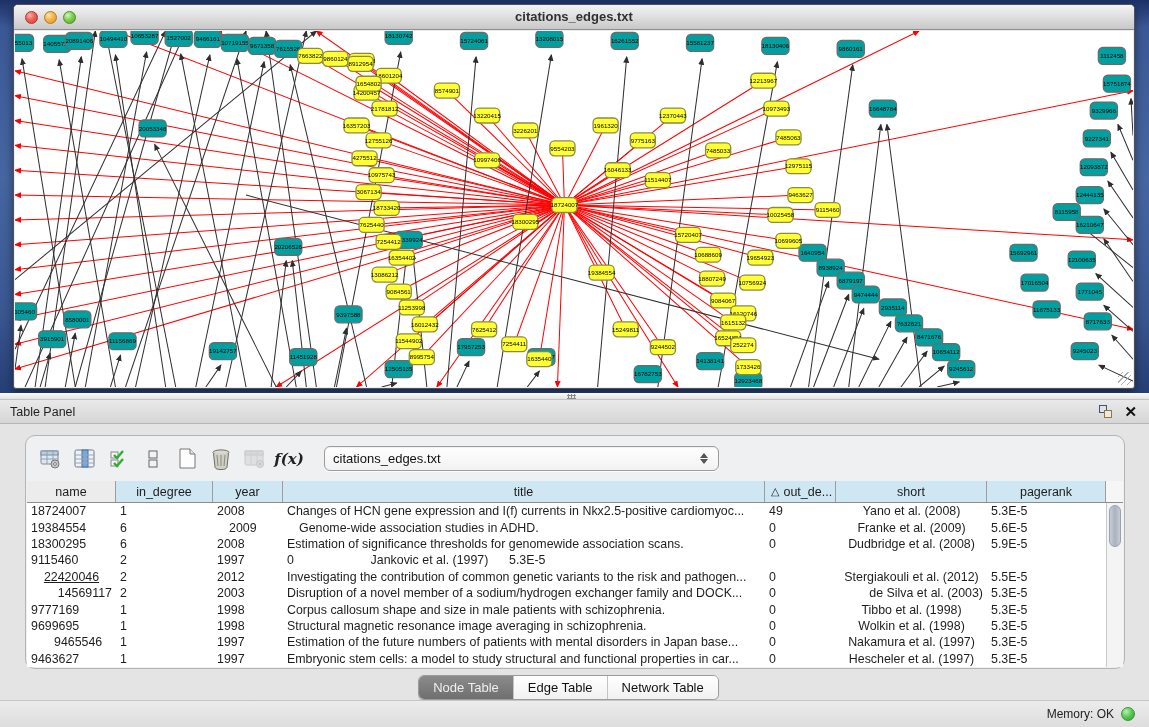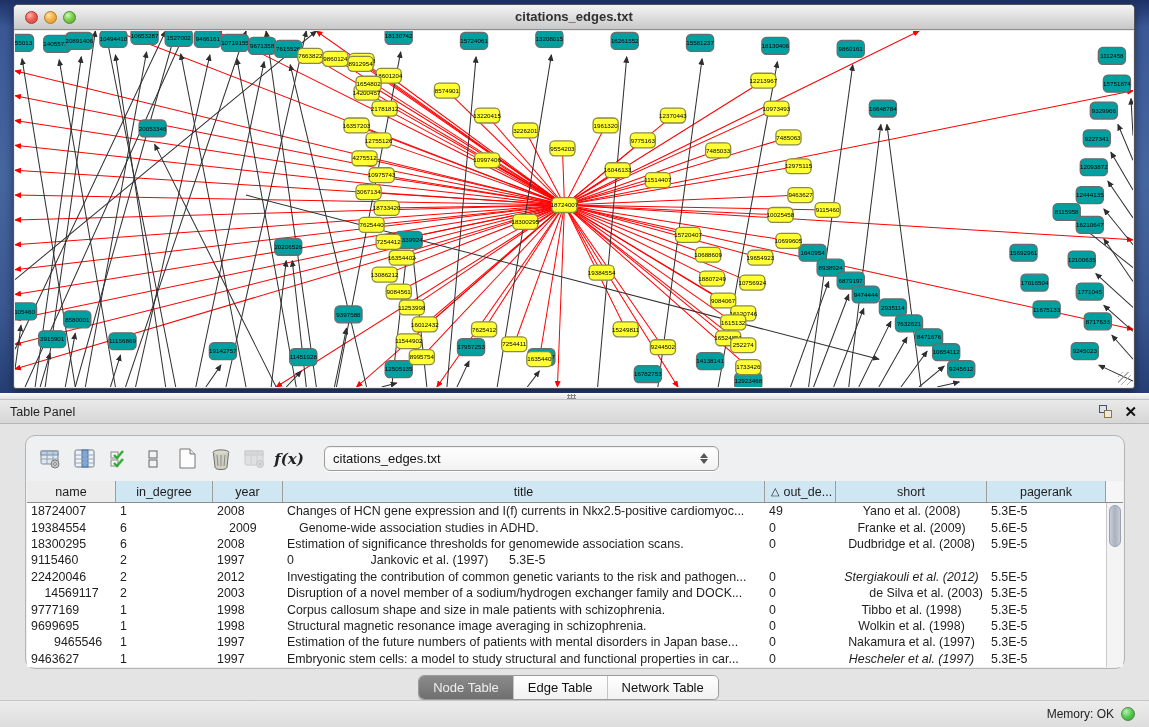--- a/index.html
+++ b/index.html
@@ -666,30 +666,30 @@
             </div>
             <div class="trow">
               <div class="tcell" style="flex: 0 0 89px; text-align: left;">9115460</div>
               <div class="tcell" style="flex: 0 0 97px; text-align: left;">2</div>
               <div class="tcell" style="flex: 0 0 70px; text-align: left;">1997</div>
               <div class="tcell" style="flex: 0 0 71px; text-align: left;">0</div>
               <div class="tcell c-center" style="flex: 0 0 151px; text-align: center;">Jankovic et al. (1997)</div>
               <div class="tcell" style="flex: 0 0 119px; text-align: left;">5.3E-5</div>
             </div>
             <div class="trow">
-              <div class="tcell" style="flex: 0 0 89px; text-align: left;">22420046</div>
+              <div class="tcell" style="flex: 0 0 89px; text-align: center; text-decoration: underline;">22420046</div>
               <div class="tcell" style="flex: 0 0 97px; text-align: left;">2</div>
               <div class="tcell" style="flex: 0 0 70px; text-align: left;">2012</div>
               <div class="tcell" style="flex: 1 1 auto; text-align: left;">Investigating the contribution of common genetic variants to the risk and pathogen...</div>
               <div class="tcell" style="flex: 0 0 71px; text-align: left;">0</div>
-              <div class="tcell c-center" style="flex: 0 0 151px; text-align: center; font-style: italic;">Stergiakouli et al. (2012)</div>
+              <div class="tcell c-center" style="flex: 0 0 151px; text-align: center;">Stergiakouli et al. (2012)</div>
               <div class="tcell" style="flex: 0 0 119px; text-align: left;">5.5E-5</div>
             </div>
             <div class="trow">
-              <div class="tcell" style="flex: 0 0 89px; text-align: center;">14569117</div>
+              <div class="tcell" style="flex: 0 0 89px; text-align: right;">14569117</div>
               <div class="tcell" style="flex: 0 0 97px; text-align: left;">2</div>
               <div class="tcell" style="flex: 0 0 70px; text-align: left;">2003</div>
               <div class="tcell" style="flex: 1 1 auto; text-align: left;">Disruption of a novel member of a sodium/hydrogen exchanger family and DOCK...</div>
               <div class="tcell" style="flex: 0 0 71px; text-align: left;">0</div>
               <div class="tcell c-center" style="flex: 0 0 151px; text-align: right;">de Silva et al. (2003)</div>
               <div class="tcell" style="flex: 0 0 119px; text-align: left;">5.3E-5</div>
             </div>
             <div class="trow">
               <div class="tcell" style="flex: 0 0 89px; text-align: left;">9777169</div>
               <div class="tcell" style="flex: 0 0 97px; text-align: left;">1</div>
@@ -716,21 +716,21 @@
               <div class="tcell" style="flex: 0 0 71px; text-align: left;">0</div>
               <div class="tcell c-center" style="flex: 0 0 151px; text-align: center;">Nakamura et al. (1997)</div>
               <div class="tcell" style="flex: 0 0 119px; text-align: left;">5.3E-5</div>
             </div>
             <div class="trow">
               <div class="tcell" style="flex: 0 0 89px; text-align: left;">9463627</div>
               <div class="tcell" style="flex: 0 0 97px; text-align: left;">1</div>
               <div class="tcell" style="flex: 0 0 70px; text-align: left;">1997</div>
               <div class="tcell" style="flex: 1 1 auto; text-align: left;">Embryonic stem cells: a model to study structural and functional properties in car...</div>
               <div class="tcell" style="flex: 0 0 71px; text-align: left;">0</div>
-              <div class="tcell c-center" style="flex: 0 0 151px; text-align: center; font-style: italic;">Hescheler et al. (1997)</div>
+              <div class="tcell c-center" style="flex: 0 0 151px; text-align: center;">Hescheler et al. (1997)</div>
               <div class="tcell" style="flex: 0 0 119px; text-align: left;">5.3E-5</div>
             </div>
           </div>
         <div id="vscroll">
           <div id="vthumb"></div>
         </div>
       </div>
     </div>
     <div id="table-tabs">
       <div id="seg">

